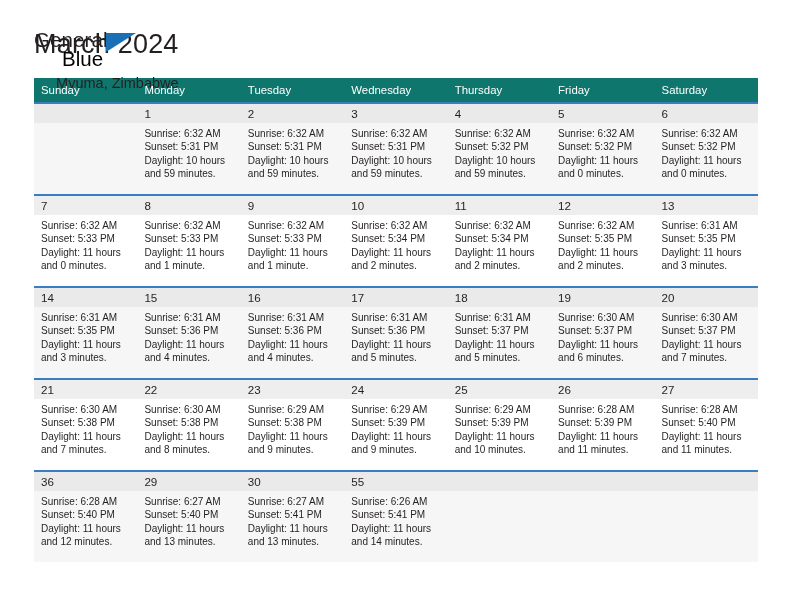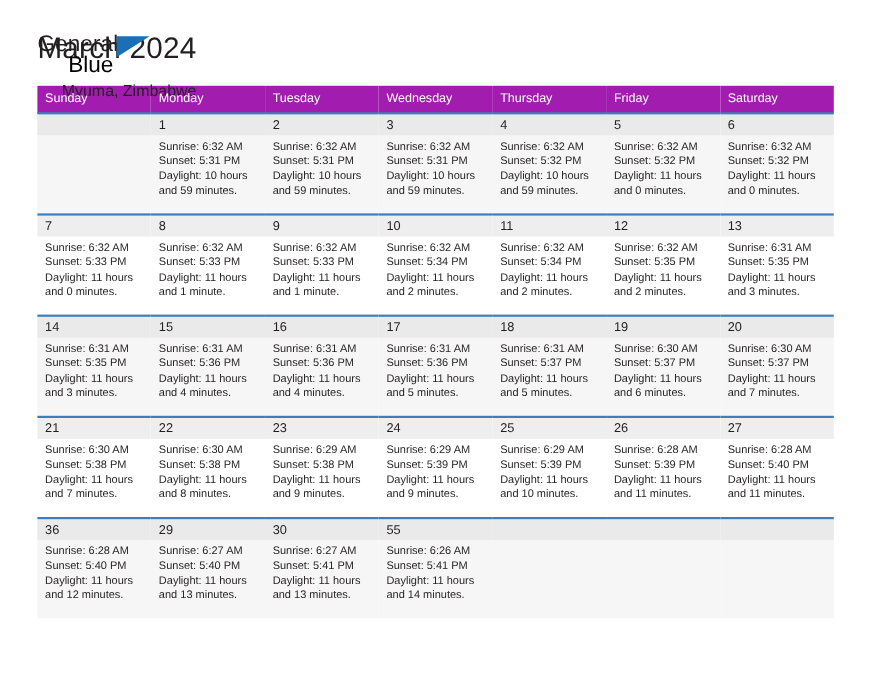--- a/index.html
+++ b/index.html
@@ -84,21 +84,21 @@
   }
 
   
   .calendar {
     margin-top: 10px;
     width: 724px;
     border-collapse: collapse;
     table-layout: fixed;
   }
   .calendar th {
-    background: #a21caf;
+    background: #0f766e;
     color: #ffffff;
     font-size: 11.4px;
     font-weight: normal;
     text-align: left;
     padding: 6px 0 6px 7px;
     height: 20px;
     box-sizing: border-box;
   }
   .calendar td {
     vertical-align: top;

